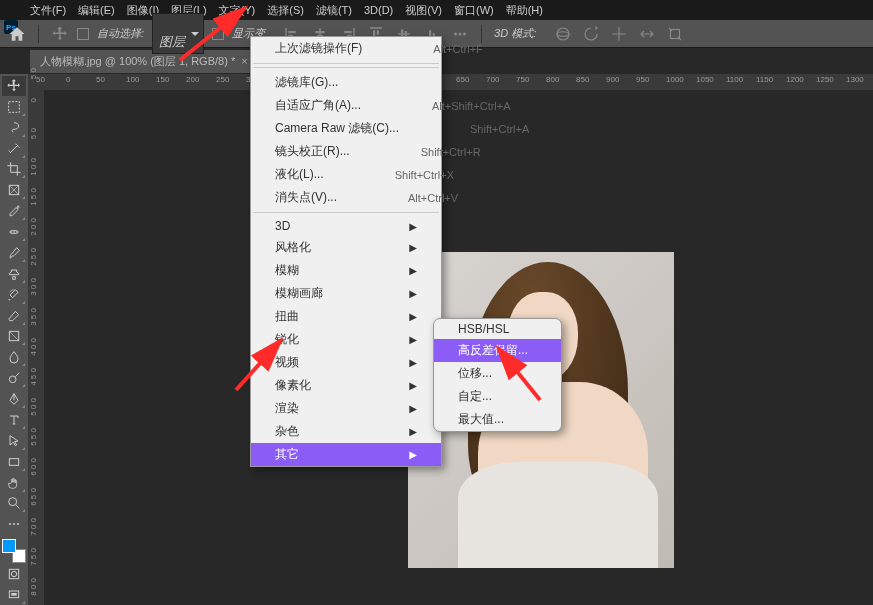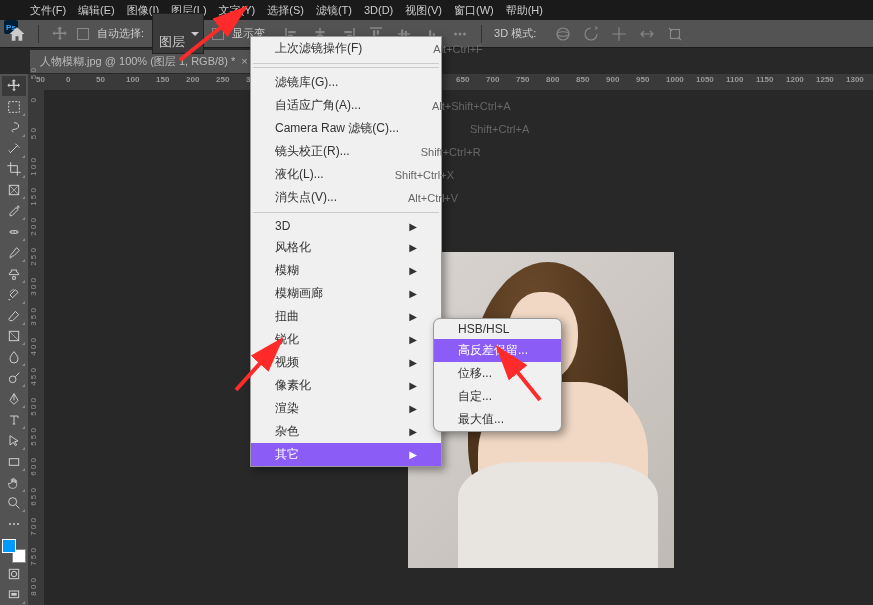--- a/index.html
+++ b/index.html
@@ -1,20 +1,20 @@
 <!DOCTYPE html>
 <html><head>
 <meta charset="utf-8">
 <style>
 * { margin: 0; padding: 0; box-sizing: border-box; font-family: "Microsoft YaHei", Arial, sans-serif; }
 body { background: #323232; width: 873px; height: 605px; overflow: hidden; position: relative; }
 .titlebar { height: 20px; background: #1a1a1a; display: flex; align-items: center; padding-left: 4px; color: #ccc; font-size: 11px; }
 .ps-logo { width: 14px; height: 14px; background: #001e36; color: #31a8ff; font-size: 8px; font-weight: bold; display: flex; align-items: center; justify-content: center; margin-right: 6px; border-radius: 2px; margin-top: 34px; }
 .menu-item { padding: 2px 6px; cursor: pointer; }
-.option-bar { height: 28px; background: #535353; display: flex; align-items: center; padding: 0 8px; gap: 8px; color: #ccc; font-size: 11px; border-bottom: 1px solid #1a1a1a; }
+.option-bar { height: 28px; background: #535353; display: flex; align-items: center; padding: 0 8px; gap: 8px; color: #ccc; font-size: 11px; border-bottom: 1px solid #1a1a1a; font-style: italic; }
 .home-icon { width: 18px; height: 18px; fill: #ccc; }
 .checkbox { width: 12px; height: 12px; border: 1px solid #888; display: inline-block; vertical-align: middle; }
 .select-box { background: #3a3a3a; border: 1px solid #222; padding: 19px 18px 2px 6px; color: #ccc; font-size: 13px; position: relative; }
 .select-box::after { content: ""; position: absolute; right: 4px; top: 50%; transform: translateY(-50%); border-left: 4px solid transparent; border-right: 4px solid transparent; border-top: 4px solid #ccc; }
 .option-icons { display: flex; gap: 10px; margin-left: 10px; }
 .opt-icon { width: 18px; height: 18px; fill: #888; }
 .tabs { height: 26px; background: #282828; display: flex; align-items: center; padding-left: 30px; color: #bbb; font-size: 11px; }
 .tab { padding: 4px 10px; background: #535353; display: flex; align-items: center; gap: 6px; }
 .tab-close { color: #aaa; cursor: pointer; }
 .workspace { position: absolute; top: 74px; left: 0; right: 0; bottom: 0; background: #282828; }
@@ -22,21 +22,21 @@
 .tool { width: 24px; height: 20px; display: flex; align-items: center; justify-content: center; cursor: pointer; position: relative; }
 .tool svg { width: 16px; height: 16px; fill: #ccc; }
 .tool.active { background: #3a3a3a; }
 .tool::after { content: ""; position: absolute; right: 1px; bottom: 1px; width: 0; height: 0; border-left: 3px solid transparent; border-bottom: 3px solid #888; }
 .tool.no-tri::after { display: none; }
 .color-swatches { margin-top: 4px; position: relative; width: 24px; height: 24px; }
 .swatch-fg { position: absolute; width: 14px; height: 14px; background: #0099ff; border: 1px solid #fff; top: 0; left: 0; z-index: 2; }
 .swatch-bg { position: absolute; width: 14px; height: 14px; background: #fff; border: 1px solid #888; bottom: 0; right: 0; }
 .ruler-v { position: absolute; left: 28px; top: 0; bottom: 0; width: 16px; background: #3a3a3a; color: #999; font-size: 8px; }
 .ruler-v-tick { position: absolute; left: 1px; writing-mode: vertical-rl; transform: rotate(180deg); }
-.ruler-h { position: absolute; left: 44px; right: 0; top: 0; height: 16px; background: #3a3a3a; color: #999; font-size: 8px; font-weight: bold; }
+.ruler-h { position: absolute; left: 44px; right: 0; top: 0; height: 16px; background: #3a3a3a; color: #999; font-size: 8px; }
 .ruler-h-tick { position: absolute; top: 1px; }
 .canvas-area { position: absolute; left: 44px; top: 16px; right: 0; bottom: 0; background: #282828; }
 .doc-image { position: absolute; left: 364px; top: 162px; width: 266px; height: 316px; background: linear-gradient(135deg, #d8d4d0 0%, #c0bab4 100%); overflow: hidden; }
 .portrait { position: absolute; top: 10px; left: 20px; width: 220px; height: 300px; }
 .hair { position: absolute; top: 0; left: 40px; width: 160px; height: 260px; background: radial-gradient(ellipse at 40% 20%, #6b4a2a, #3a2614); border-radius: 50% 50% 30% 30%; }
 .face2 { position: absolute; top: 30px; left: 80px; width: 70px; height: 90px; background: #f0d8c4; border-radius: 45% 45% 50% 50%; z-index: 2; }
 .body { position: absolute; top: 120px; left: 50px; width: 170px; height: 180px; background: #f0d8c4; border-radius: 40% 40% 20% 20%; z-index: 1; }
 .cloth { position: absolute; top: 200px; left: 30px; width: 200px; height: 120px; background: #e8e4e0; border-radius: 30% 30% 10% 10%; z-index: 3; }
 .dropdown-menu { position: absolute; background: #f0f0f0; border: 1px solid #999; box-shadow: 3px 3px 8px rgba(0,0,0,0.4); font-size: 12px; color: #333; z-index: 100; }
 .dropdown-menu .mi { display: flex; justify-content: space-between; align-items: center; padding: 3px 24px 3px 24px; cursor: pointer; white-space: nowrap; gap: 41px; }

